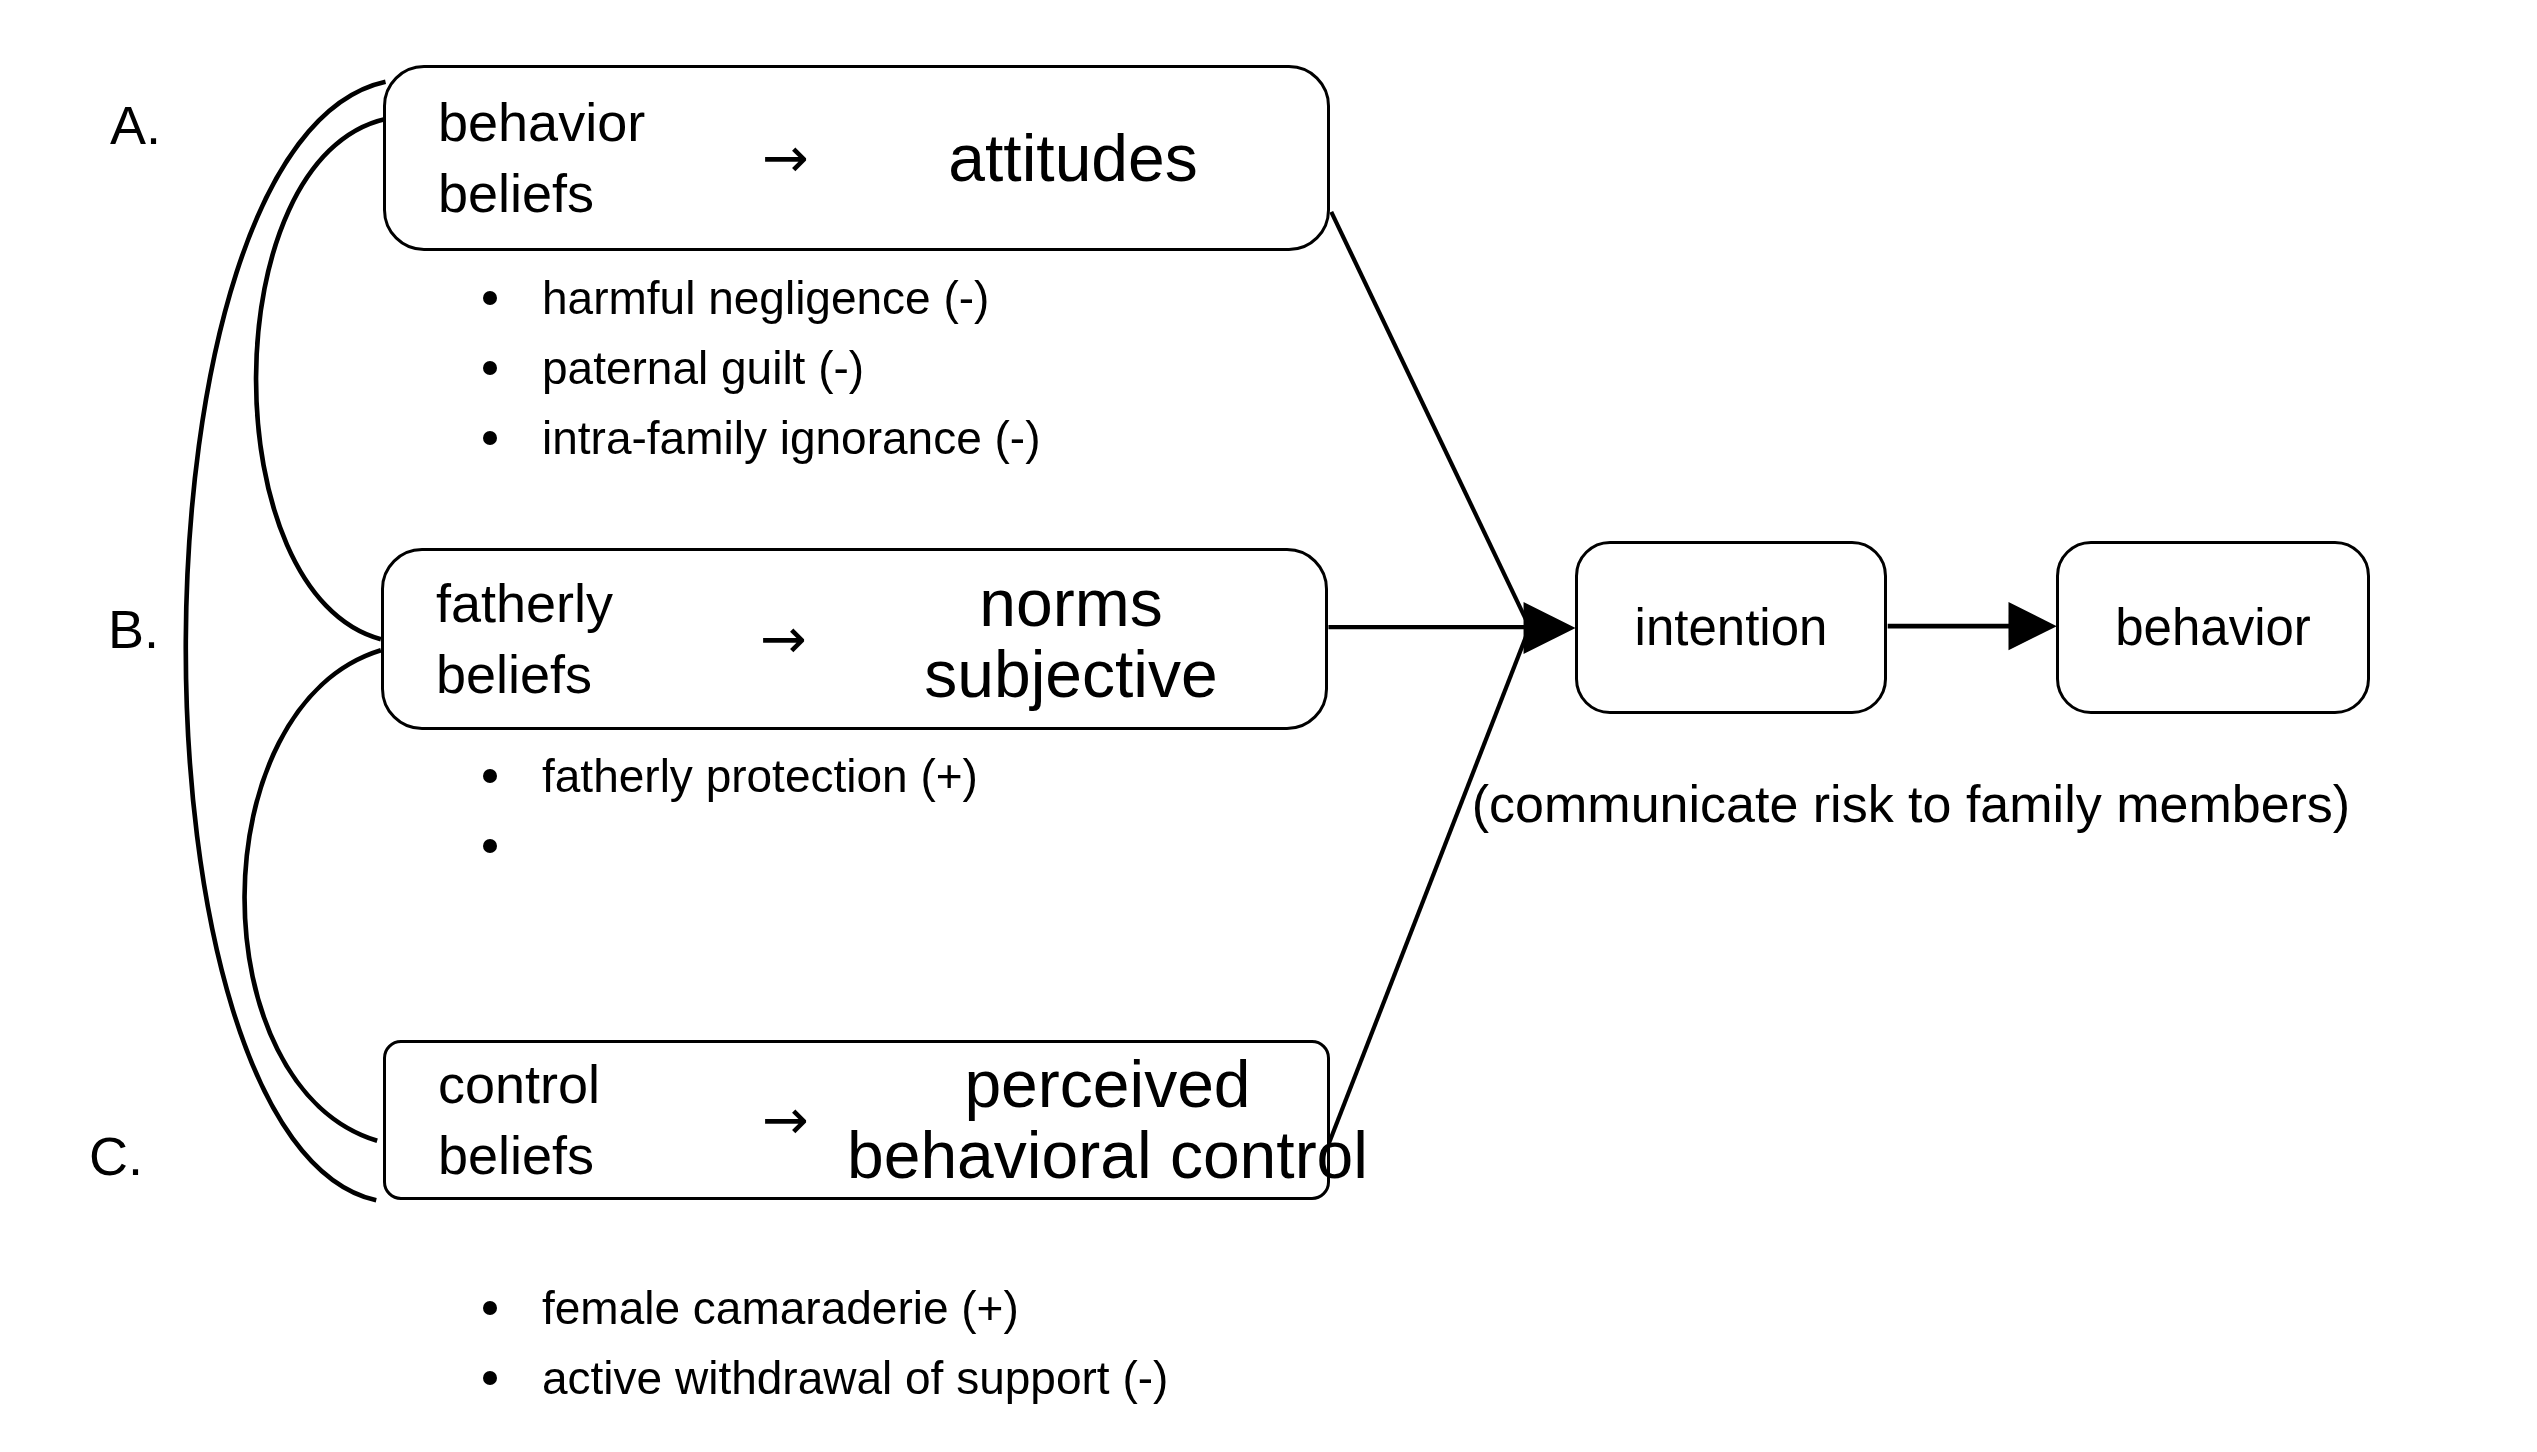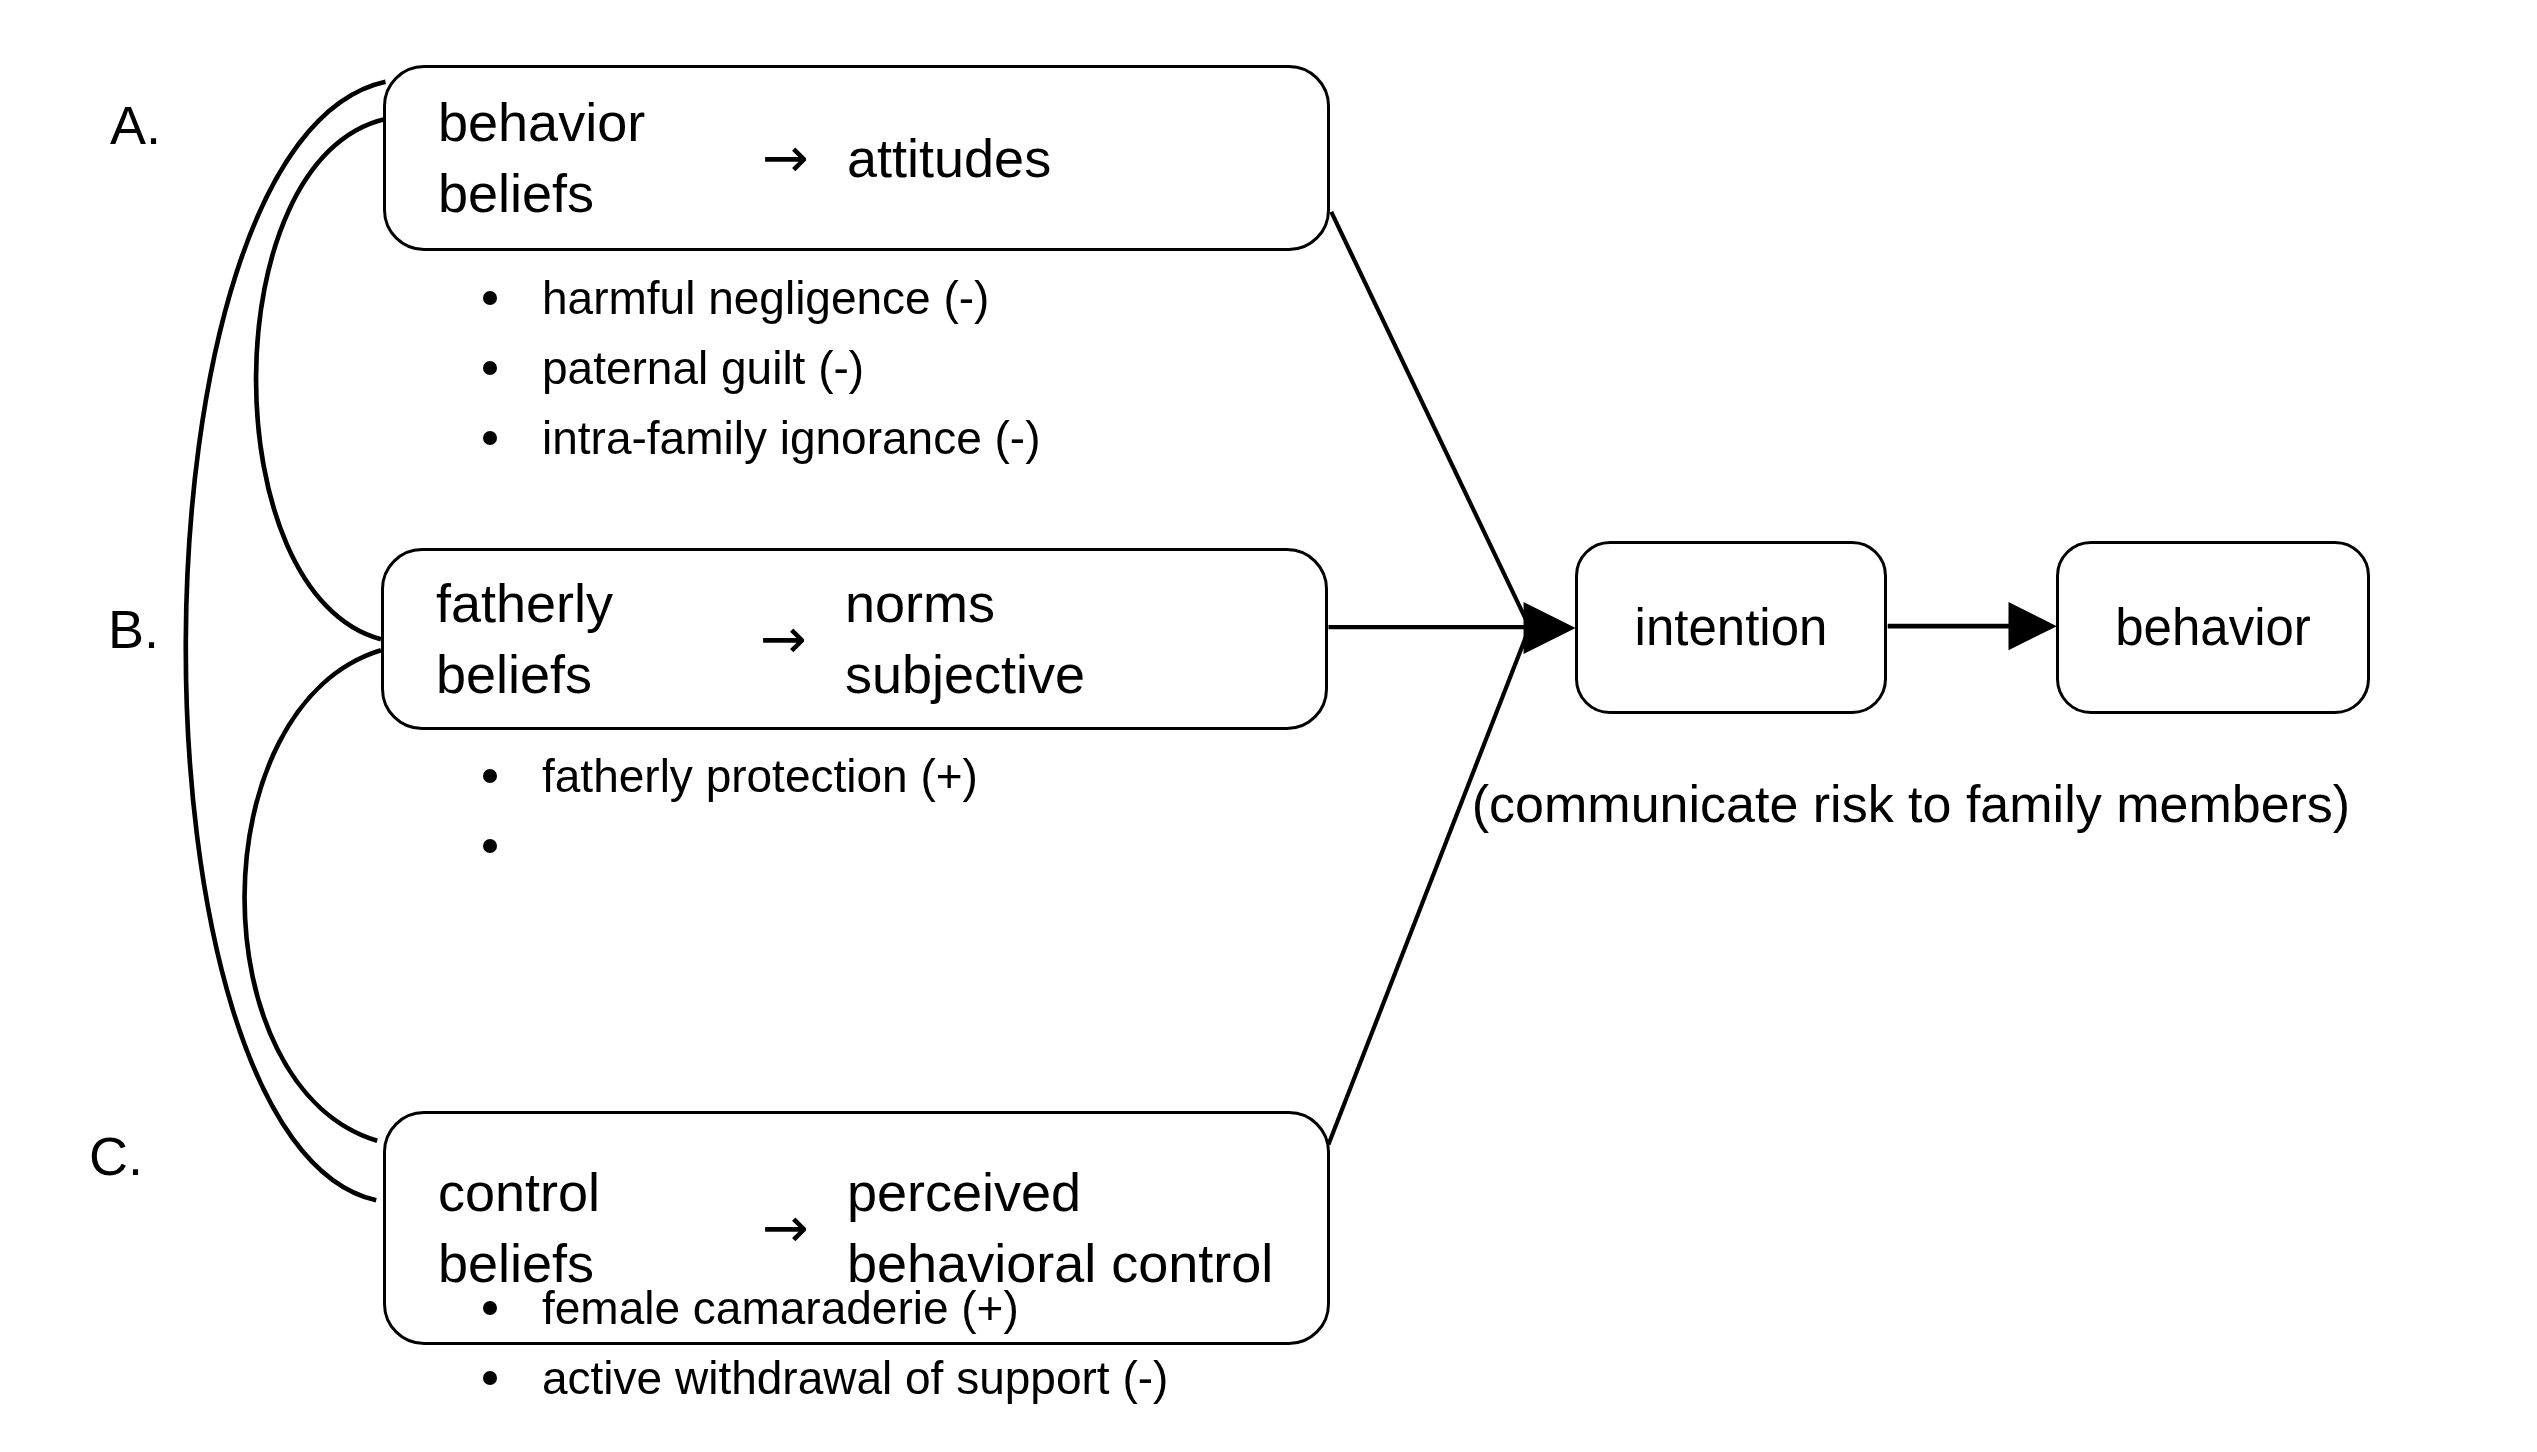--- a/index.html
+++ b/index.html
@@ -51,23 +51,24 @@
   .belief-box .col-arrow {
     width: 123px;
     flex: 0 0 auto;
     text-align: center;
     font-family: "DejaVu Sans", sans-serif;
     font-size: 56px;
     line-height: 56px;
   }
   .belief-box .col-right {
     flex: 1 1 auto;
-    font-size: 54px;
+    font-size: 66px;
     line-height: 71px;
     white-space: nowrap;
+    text-align: center;
   }
   .outcome-box {
     position: absolute;
     box-sizing: border-box;
     border: 3.7px solid #000000;
     border-radius: 35px;
     background: #ffffff;
     display: flex;
     align-items: center;
     justify-content: center;
@@ -170,21 +171,21 @@
   <div class="bullets" style="left:483px; top:741px;">
     <div class="bullet-row">
       <span class="bullet-dot"></span>
       <span class="bullet-text">fatherly protection (+)</span>
     </div>
     <div class="bullet-row">
       <span class="bullet-dot"></span>
     </div>
   </div>
 
-  <div class="belief-box" style="left:383px; top:1111px; width:947px; height:234px;">
+  <div class="belief-box" style="left:383px; top:1040px; width:947px; height:160px;border-radius:18px;">
     <div class="col-left">
       <div>control</div>
       <div>beliefs</div>
     </div>
     <div class="col-arrow">→</div>
     <div class="col-right">
       <div>perceived</div>
       <div>behavioral control</div>
     </div>
   </div>

